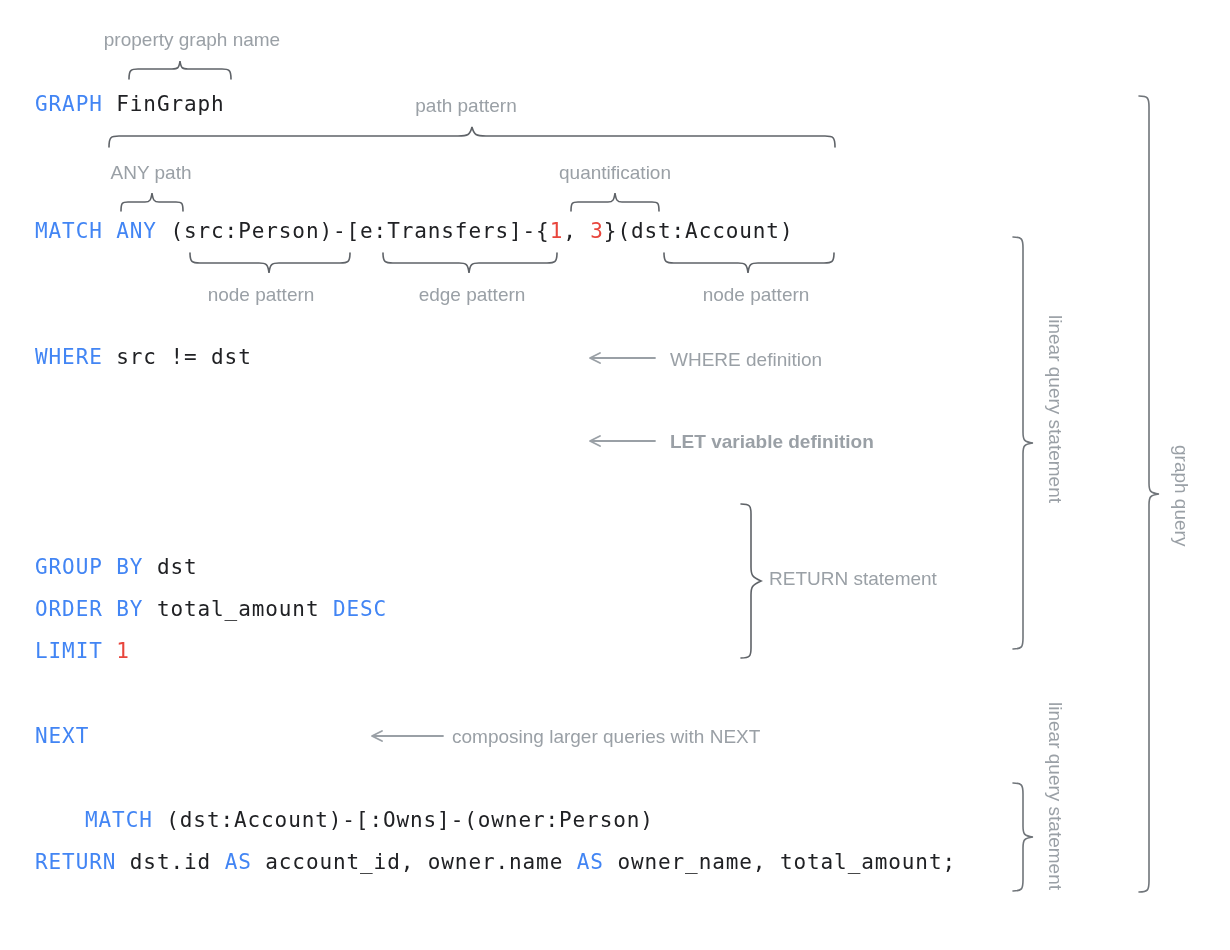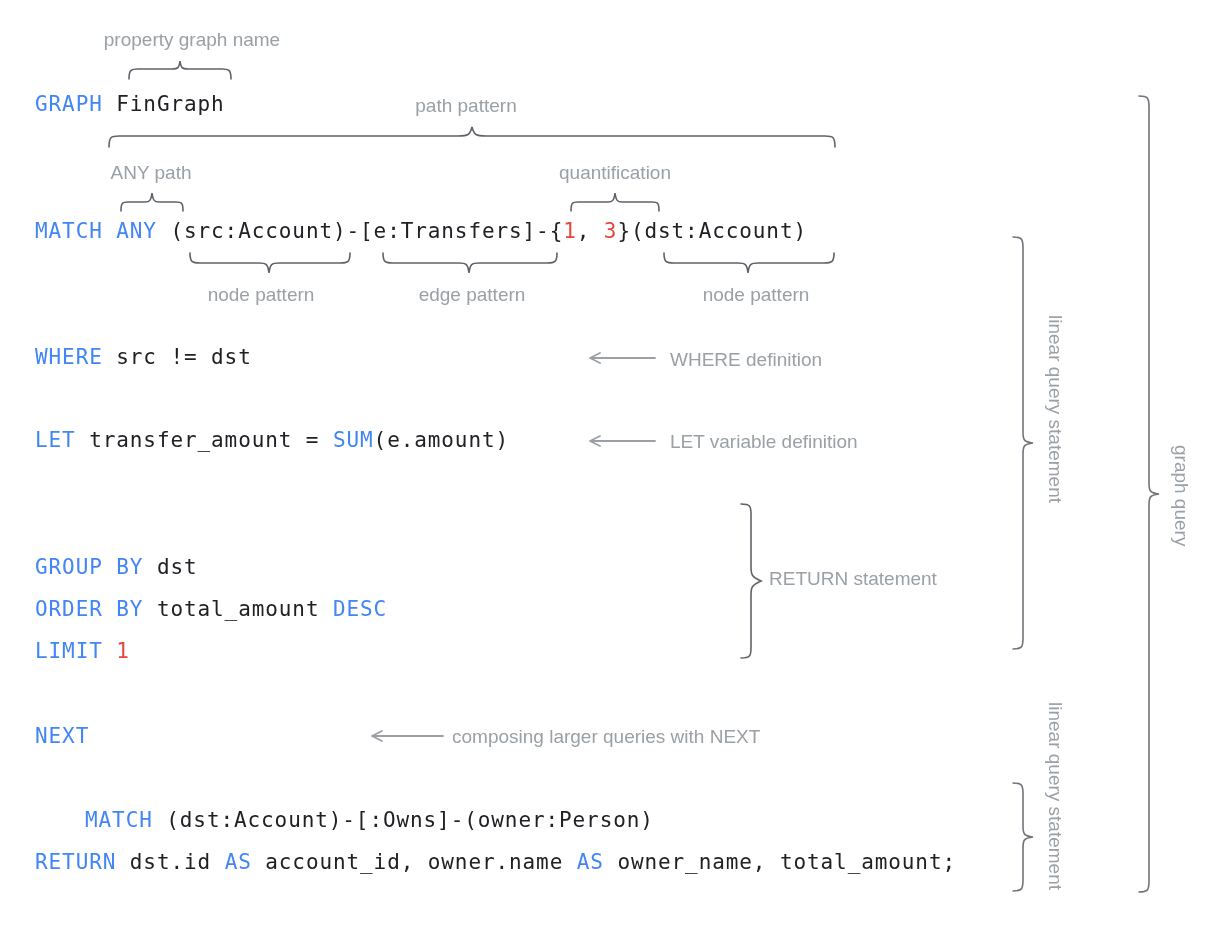--- a/index.html
+++ b/index.html
@@ -63,25 +63,24 @@
   .arrow svg{display:block;}
   .arrow path,.arrow line{stroke:#9aa0a6;stroke-width:1.8;fill:none;stroke-linecap:round;stroke-linejoin:round;}
 </style>
 </head>
 <body>
 
 <div id="stage">
 
   <div class="code" style="left:35px; top:94px;"><span class="kw">GRAPH</span><span> FinGraph</span></div>
 
-  <div class="code" style="left:35px; top:221px;"><span class="kw">MATCH</span><span> </span><span class="kw">ANY</span><span> (src:Account)-[e:Transfers]-{</span><span class="num">1</span><span>, </span><span class="num">3</span><span>}(dst:Account)</span></div>
+  <div class="code" style="left:35px; top:221px;"><span class="kw">MATCH</span><span> </span><span class="kw">ANY</span><span> (src:Person)-[e:Transfers]-{</span><span class="num">1</span><span>, </span><span class="num">3</span><span>}(dst:Account)</span></div>
 
   <div class="code" style="left:35px; top:347px;"><span class="kw">WHERE</span><span> src != dst</span></div>
 
-  <div class="code" style="left:35px; top:430px;"><span class="kw">LET</span><span> transfer_amount = </span><span class="kw">SUM</span><span>(e.amount)</span></div>
 
 
   <div class="code" style="left:35px; top:557px;text-align:center;"><span class="kw">GROUP BY</span><span> dst</span></div>
 
   <div class="code" style="left:35px; top:599px;"><span class="kw">ORDER BY</span><span> total_amount </span><span class="kw">DESC</span></div>
 
   <div class="code" style="left:35px; top:641px;"><span class="kw">LIMIT</span><span> </span><span class="num">1</span></div>
 
   <div class="code" style="left:35px; top:726px;"><span class="kw">NEXT</span></div>
 
@@ -143,21 +142,21 @@
       <path d="M67,7 L3,7 M12,2 L2,7 L12,12"></path>
     </svg>
   </div>
   <div class="lbl" style="left:670px; top:350px;">WHERE definition</div>
 
   <div class="arrow" style="left:588px; top:434px;">
     <svg width="68" height="14" viewBox="0 0 68 14">
       <path d="M67,7 L3,7 M12,2 L2,7 L12,12"></path>
     </svg>
   </div>
-  <div class="lbl" style="left:670px; top:432px;">LET variable definition</div>
+  <div class="lbl" style="left:670px; top:432px;font-weight:bold;">LET variable definition</div>
 
   <div class="brace" style="left:740px; top:503px;">
     <svg width="22" height="156" viewBox="0 0 22 156">
       <path d="M1,1 C10,1 11,3 11,11 L11,64 C11,72 12,74 21,78 C12,82 11,84 11,92 L11,145 C11,153 10,155 1,155"></path>
     </svg>
   </div>
   <div class="lbl" style="left:769px; top:569px;">RETURN statement</div>
 
   <div class="arrow" style="left:370px; top:729px;">
     <svg width="74" height="14" viewBox="0 0 74 14">

